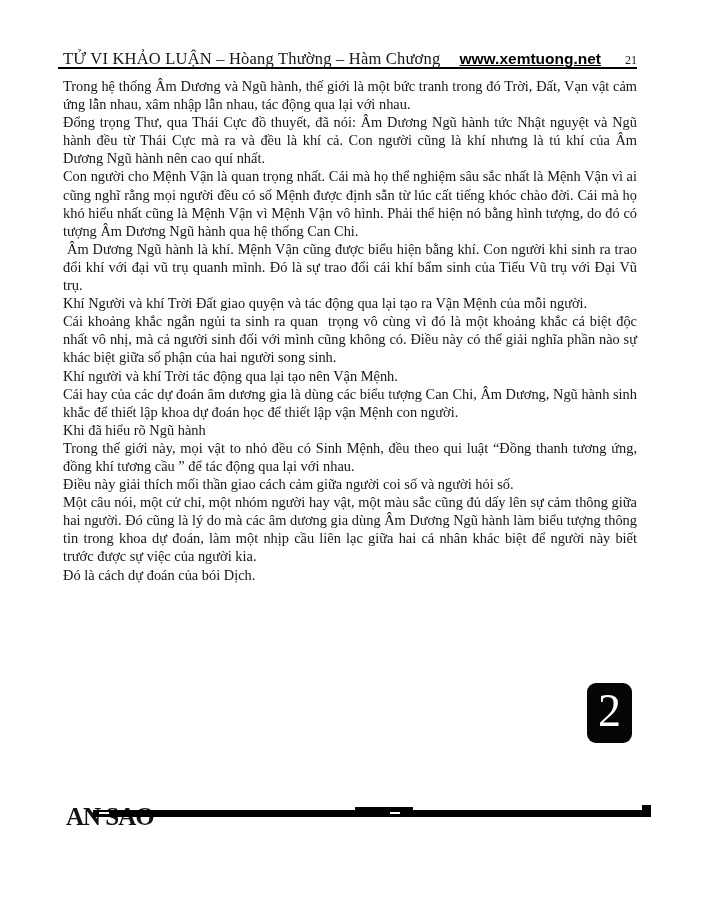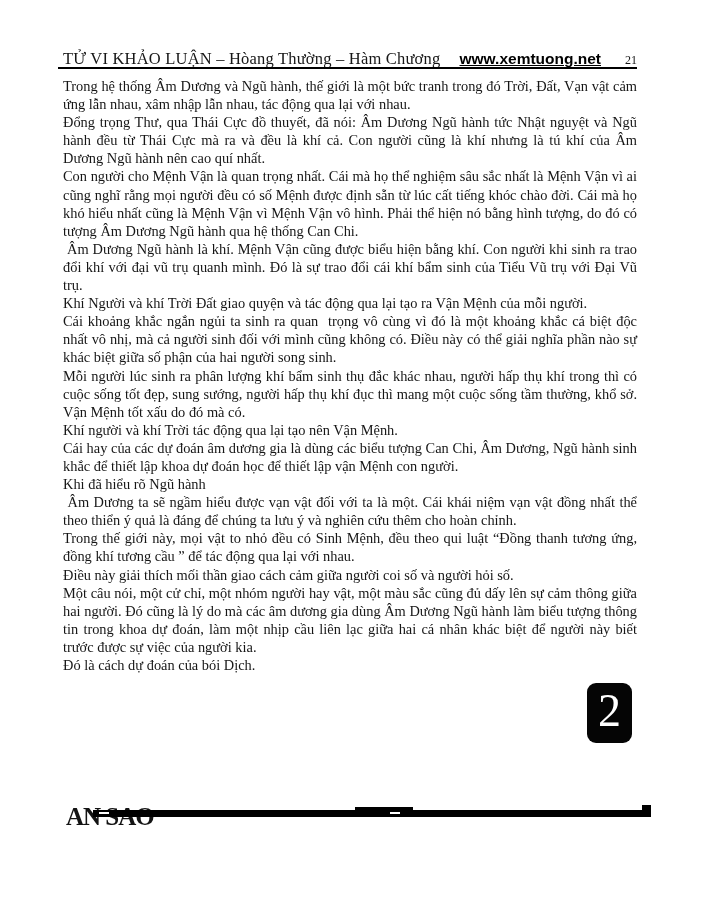--- a/index.html
+++ b/index.html
@@ -120,25 +120,23 @@
   </div>
   <div class="header-rule"></div>
 
   <div class="body-text">
     <p>Trong hệ thống Âm Dương và Ngũ hành, thế giới là một bức tranh trong đó Trời, Đất, Vạn vật cảm ứng lẫn nhau, xâm nhập lẫn nhau, tác động qua lại với nhau.</p>
     <p>Đổng trọng Thư, qua Thái Cực đồ thuyết, đã nói: Âm Dương Ngũ hành tức Nhật nguyệt và Ngũ hành đều từ Thái Cực mà ra và đều là khí cả. Con người cũng là khí nhưng là tú khí của Âm Dương Ngũ hành nên cao quí nhất.</p>
     <p>Con người cho Mệnh Vận là quan trọng nhất. Cái mà họ thể nghiệm sâu sắc nhất là Mệnh Vận vì ai cũng nghĩ rằng mọi người đều có số Mệnh được định sẵn từ lúc cất tiếng khóc chào đời. Cái mà họ khó hiểu nhất cũng là Mệnh Vận vì Mệnh Vận vô hình. Phải thể hiện nó bằng hình tượng, do đó có tượng Âm Dương Ngũ hành qua hệ thống Can Chi.</p>
     <p> Âm Dương Ngũ hành là khí. Mệnh Vận cũng được biểu hiện bằng khí. Con người khi sinh ra trao đổi khí với đại vũ trụ quanh mình. Đó là sự trao đổi cái khí bẩm sinh của Tiểu Vũ trụ với Đại Vũ trụ.</p>
     <p>Khí Người và khí Trời Đất giao quyện và tác động qua lại tạo ra Vận Mệnh của mỗi người.</p>
     <p>Cái khoảng khắc ngắn ngủi ta sinh ra quan  trọng vô cùng vì đó là một khoảng khắc cá biệt độc nhất vô nhị, mà cả người sinh đối với mình cũng không có. Điều này có thể giải nghĩa phần nào sự khác biệt giữa số phận của hai người song sinh.</p>
-    <p>Mỗi người lúc sinh ra phân lượng khí bẩm sinh thụ đắc khác nhau, người hấp thụ khí trong thì có cuộc sống tốt đẹp, sung sướng, người hấp thụ khí đục thì mang một cuộc sống tầm thường, khổ sở. Vận Mệnh tốt xấu do đó mà có.</p>
     <p>Khí người và khí Trời tác động qua lại tạo nên Vận Mệnh.</p>
     <p>Cái hay của các dự đoán âm dương gia là dùng các biểu tượng Can Chi, Âm Dương, Ngũ hành sinh khắc để thiết lập khoa dự đoán học để thiết lập vận Mệnh con người.</p>
     <p>Khi đã hiểu rõ Ngũ hành</p>
-    <p> Âm Dương ta sẽ ngầm hiểu được vạn vật đối với ta là một. Cái khái niệm vạn vật đồng nhất thể theo thiển ý quả là đáng để chúng ta lưu ý và nghiên cứu thêm cho hoàn chỉnh.</p>
     <p>Trong thế giới này, mọi vật to nhỏ đều có Sinh Mệnh, đều theo qui luật “Đồng thanh tương ứng, đồng khí tương cầu ” để tác động qua lại với nhau.</p>
     <p>Điều này giải thích mối thần giao cách cảm giữa người coi số và người hỏi số.</p>
     <p>Một câu nói, một cử chỉ, một nhóm người hay vật, một màu sắc cũng đủ dấy lên sự cảm thông giữa hai người. Đó cũng là lý do mà các âm dương gia dùng Âm Dương Ngũ hành làm biểu tượng thông tin trong khoa dự đoán, làm một nhịp cầu liên lạc giữa hai cá nhân khác biệt để người này biết trước được sự việc của người kia.</p>
     <p>Đó là cách dự đoán của bói Dịch.</p>
   </div>
 
   <div class="chapter-box">
     <span>2</span>
   </div>
 

